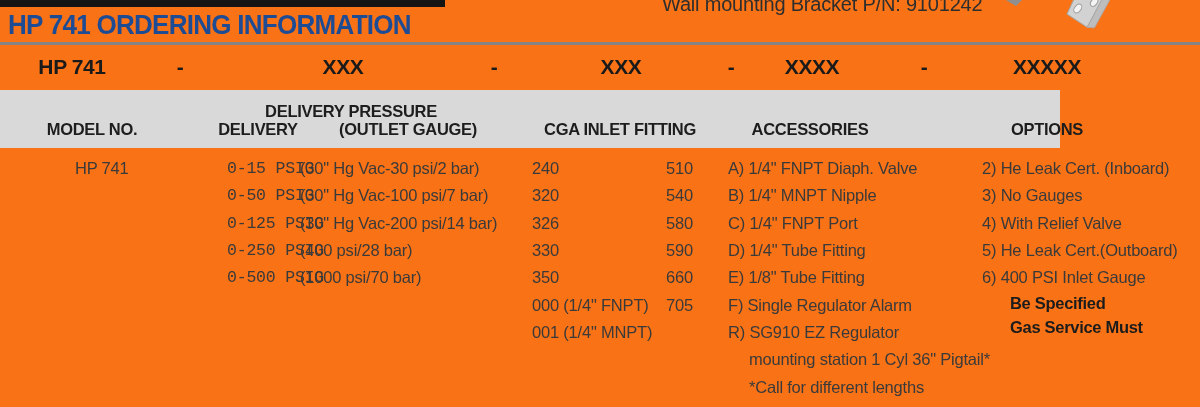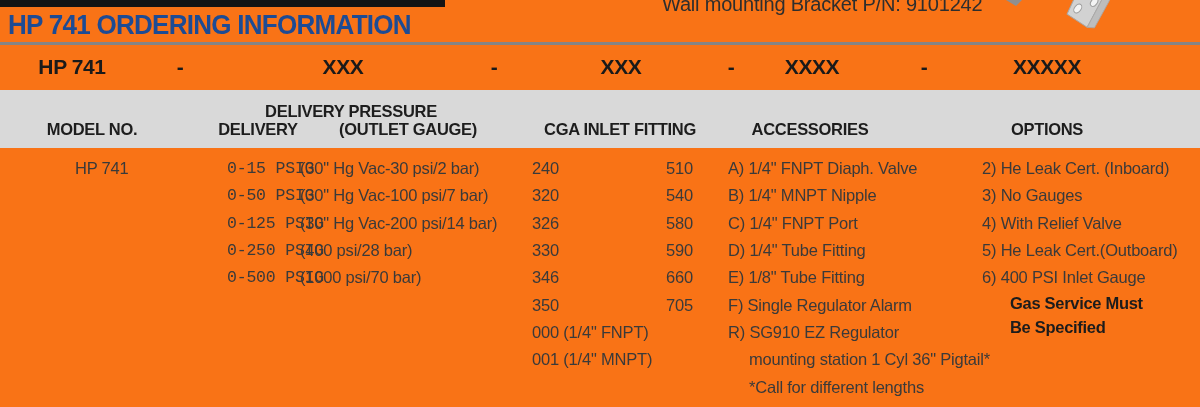--- a/index.html
+++ b/index.html
@@ -27,21 +27,21 @@
   .code-row { position:absolute; left:0; top:48px; width:1200px; height:38px; }
   .code-item {
     position:absolute; top:50%; transform:translate(-50%,-50%);
     font-weight:700; color:#1a1a1a; font-size:21px; letter-spacing:-0.4px; white-space:nowrap;
   }
   .code-model { left:72px; }
   .sep1 { left:180px; } .sep2 { left:494px; } .sep3 { left:731px; } .sep4 { left:924px; }
   .fld1 { left:343px; } .fld2 { left:621px; } .fld3 { left:812px; } .fld4 { left:1047px; }
 
   
-  .header-band { position:absolute; left:0; top:90px; width:1200px; height:58px; background:#d9d9d9; }
+  .header-band { position:absolute; left:0; top:90px; width:1060px; height:58px; background:#d9d9d9; }
   .hdr {
     position:absolute; transform:translateX(-50%); font-weight:700; color:#1d1d1d;
     font-size:16.5px; letter-spacing:-0.3px; white-space:nowrap;
   }
   .hdr-group { top:12px; left:351px; }
   .hdr-row2 { top:30px; }
   .hdr-model { left:92px; } .hdr-delivery { left:258px; } .hdr-gauge { left:408px; }
   .hdr-cga { left:620px; } .hdr-acc { left:810px; } .hdr-opt { left:1047px; }
 
   
@@ -121,21 +121,20 @@
     <div class="line">(30" Hg Vac-200 psi/14 bar)</div>
     <div class="line">(400 psi/28 bar)</div>
     <div class="line">(1000 psi/70 bar)</div>
   </div>
 
   <div class="col col-cga1">
     <div class="line">240</div>
     <div class="line">320</div>
     <div class="line">326</div>
     <div class="line">330</div>
-    <div class="line">346</div>
     <div class="line">350</div>
     <div class="line">000 (1/4" FNPT)</div>
     <div class="line">001 (1/4" MNPT)</div>
   </div>
 
   <div class="col col-cga2">
     <div class="line">510</div>
     <div class="line">540</div>
     <div class="line">580</div>
     <div class="line">590</div>
@@ -154,17 +153,17 @@
     <div class="line indent">mounting station 1 Cyl 36" Pigtail*</div>
     <div class="line indent">*Call for different lengths</div>
   </div>
 
   <div class="col col-opt">
     <div class="line">2) He Leak Cert. (Inboard)</div>
     <div class="line">3) No Gauges</div>
     <div class="line">4) With Relief Valve</div>
     <div class="line">5) He Leak Cert.(Outboard)</div>
     <div class="line">6) 400 PSI Inlet Gauge</div>
+    <div class="note-line">Be Specified</div>
     <div class="note-line">Gas Service Must</div>
-    <div class="note-line">Be Specified</div>
   </div>
 
 </div>
 
 </body></html>

